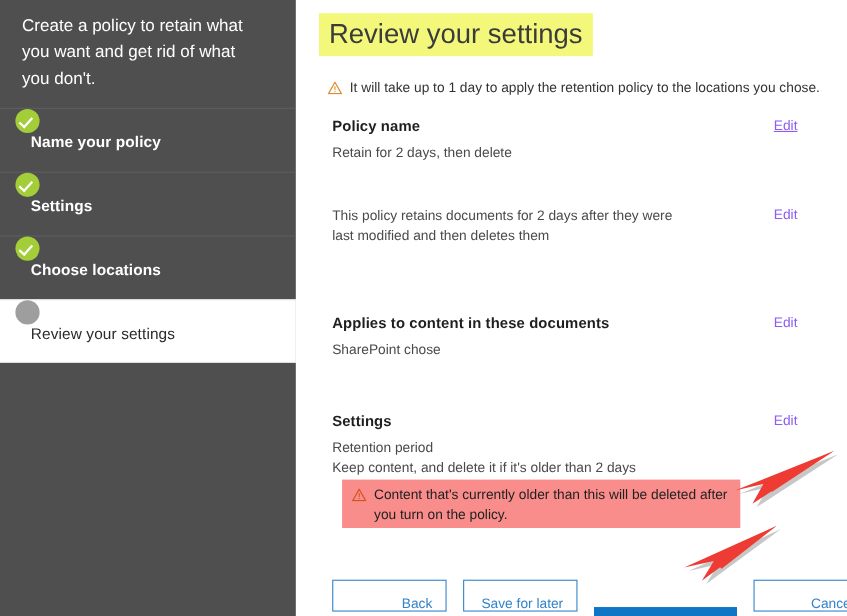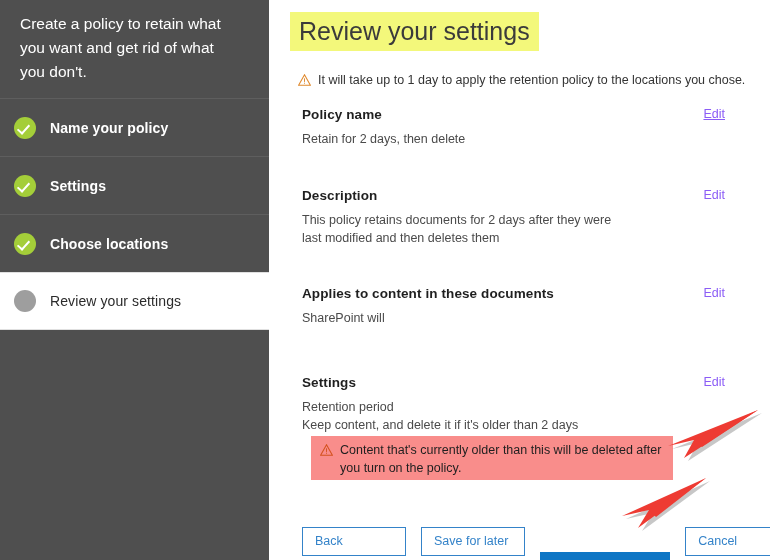--- a/index.html
+++ b/index.html
@@ -35,24 +35,24 @@
     color: #ffffff;
     font-size: 15.5px;
     line-height: 24px;
     padding: 12px 26px 14px 20px;
     font-weight: 400;
   }
   .wiz-step {
     position: relative;
     height: 58px;
     display: flex;
-    align-items: center;
     padding-left: 14px;
     box-sizing: border-box;
     border-top: 1px solid #5e5e5e;
+    flex-direction: column;
   }
   .wiz-step .step-label {
     font-size: 14px;
     font-weight: bold;
     color: #ffffff;
     margin-left: 14px;
     letter-spacing: 0.1px;
   }
   .wiz-step.active {
     background: #ffffff;
@@ -207,22 +207,22 @@
   .btn {
     height: 29px;
     min-width: 104px;
     box-sizing: border-box;
     border: 1px solid #3483c9;
     background: #ffffff;
     color: #3483c9;
     font-family: "Liberation Sans", sans-serif;
     font-size: 12.5px;
     line-height: 27px;
-    text-align: left;
-    padding: 0 12px;
+    text-align: right;
+    padding: 8px 12px;
     cursor: pointer;
     white-space: nowrap;
   }
   .btn.primary {
     background: #0e76c5;
     border-color: #0e76c5;
     color: #ffffff;
     font-weight: bold;
     margin-top: 25px;
   }
@@ -281,28 +281,27 @@
       <span class="banner-text">It will take up to 1 day to apply the retention policy to the locations you chose.</span>
     </div>
 
     <div class="section" id="sec-policy-name">
       <div class="sec-head">Policy name</div>
       <div class="sec-body">Retain for 2 days, then delete</div>
       <a class="edit-link hovered">Edit</a>
     </div>
 
     <div class="section" id="sec-description">
-      <div class="sec-head">Description</div>
       <div class="sec-body">This policy retains documents for 2 days after they were last modified and then deletes them</div>
       <a class="edit-link">Edit</a>
     </div>
 
     <div class="section" id="sec-locations">
       <div class="sec-head">Applies to content in these documents</div>
-      <div class="sec-body">SharePoint will</div>
+      <div class="sec-body">SharePoint chose</div>
       <a class="edit-link">Edit</a>
     </div>
 
     <div class="section" id="sec-settings">
       <div class="sec-head">Settings</div>
       <div class="sec-body">Retention period</div>
       <div class="sec-body">Keep content, and delete it if it's older than 2 days</div>
       <a class="edit-link">Edit</a>
     </div>
 

